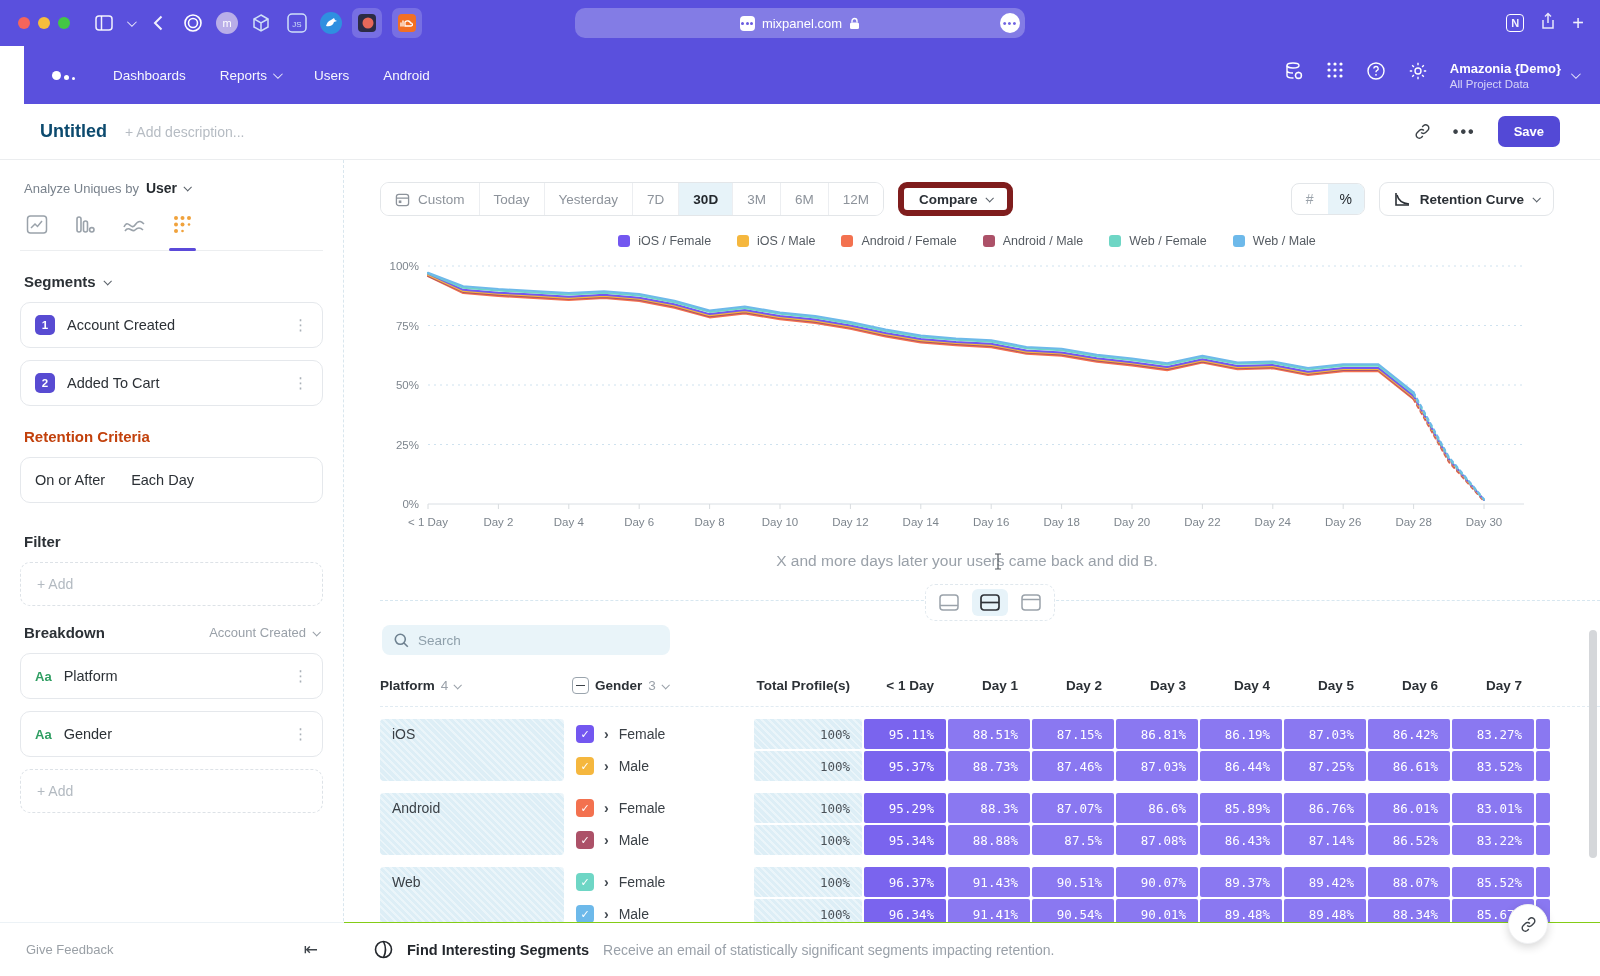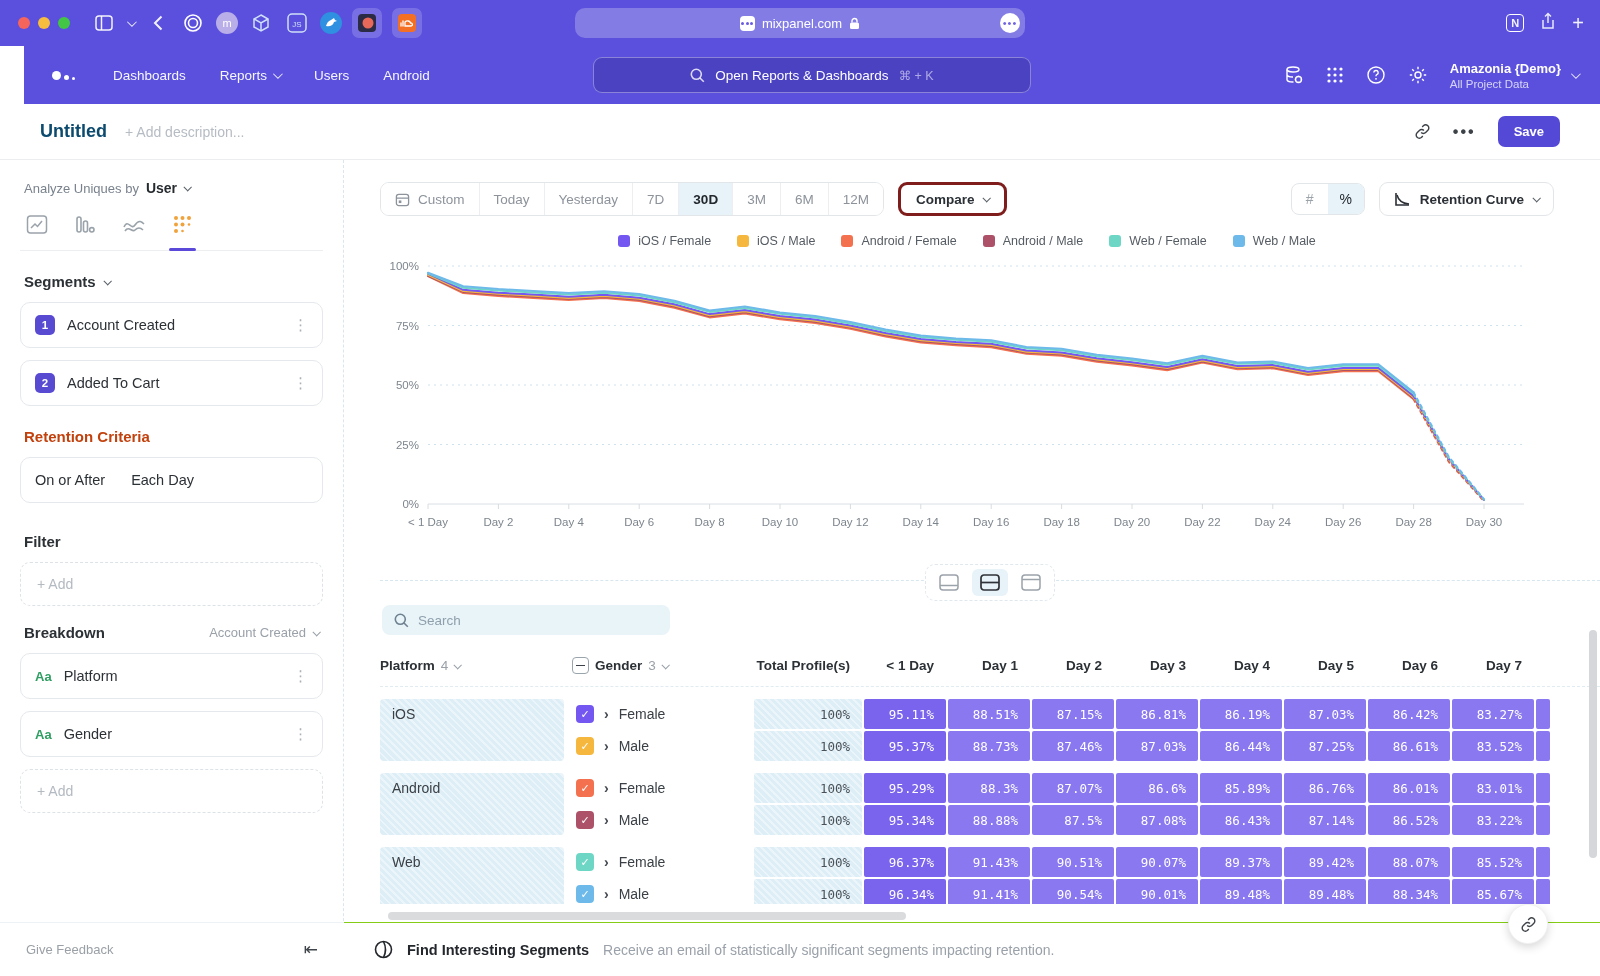--- a/index.html
+++ b/index.html
@@ -21,21 +21,21 @@
   .notion-box { width:18px; height:18px; border:1.6px solid #fff; border-radius:4px; font-size:11px; font-weight:bold; display:flex; align-items:center; justify-content:center; }
 
   
   .appnav { height:58px; background:#5a50dd; display:flex; align-items:center; position:relative; padding:0 28px;margin-left:24px; }
   .mp-logo { display:flex; align-items:flex-end; gap:3px; margin-right:38px; }
   .mp-logo i { background:#fff; border-radius:50%; display:block; }
   .navlink { color:rgba(255,255,255,.95); font-size:13.5px; margin-right:34px; display:flex; align-items:center; gap:6px; cursor:pointer; }
   .chev-w { width:7px; height:7px; border-right:1.5px solid rgba(255,255,255,.85); border-bottom:1.5px solid rgba(255,255,255,.85); transform:rotate(45deg) translateY(-2px); }
   .nav-search { position:absolute; left:50%; transform:translateX(-50%); width:438px; height:36px; border-radius:9px; background:rgba(10,5,70,.18); border:1px solid rgba(255,255,255,.35); display:flex; align-items:center; justify-content:center; gap:10px; color:#fff; font-size:13.5px; cursor:pointer; }
   .nav-search .shortcut { color:rgba(255,255,255,.55); font-size:12.5px; }
-  .nav-right { position:absolute; right:22px; display:flex; align-items:center; gap:22px; color:rgba(255,255,255,.95); }
+  .nav-right { position:absolute; right:22px; display:flex; align-items:flex-start; gap:22px; color:rgba(255,255,255,.95); }
   .org { display:flex; align-items:center; gap:10px; cursor:pointer; }
   .org-name { font-size:13px; font-weight:bold; color:#fff; }
   .org-sub { font-size:11.5px; color:rgba(255,255,255,.75); margin-top:2px; }
 
   
   .titlebar { height:56px; border-bottom:1px solid #ebedef; display:flex; align-items:center; padding:0 40px; position:relative; background:#fff; }
   .doc-title { font-size:18px; font-weight:bold; color:#0c4a6e; margin-right:18px; }
   .doc-desc { font-size:14px; color:#b6bcc3; }
   .title-actions { position:absolute; right:40px; display:flex; align-items:center; gap:22px; }
   .icon-btn { color:#3c4248; display:flex; align-items:center; cursor:pointer; }
@@ -67,21 +67,21 @@
   .sidebar-footer { position:absolute; left:0; bottom:0; width:344px; height:54px; border-top:1px solid #ecf2f6; display:flex; align-items:center; justify-content:space-between; padding:0 26px; background:#fff; }
   .give-feedback { font-size:13px; color:#9aa0a6; cursor:pointer; }
   .collapse-ic { font-size:17px; color:#3f454b; cursor:pointer; }
 
   
   .toolbar { display:flex; align-items:center; margin-top:22px; padding-right:46px; }
   .range-group { display:flex; border:1px solid #e3e6e9; border-radius:9px; overflow:hidden; height:34px; }
   .range-btn { display:flex; align-items:center; gap:8px; padding:0 14px; font-size:13.5px; color:#8d939b; border-right:1px solid #eceef1; cursor:pointer; background:#fff; }
   .range-btn:last-child { border-right:none; }
   .range-btn.active { background:#e7f3f9; color:#23282d; font-weight:bold; }
-  .compare-btn { margin-left:14px; border:3px solid #7f1d1d; border-radius:9px; height:34px; display:flex; align-items:center; gap:9px; padding:0 15px; font-size:13.5px; font-weight:bold; color:#2b3036; cursor:pointer; }
+  .compare-btn { margin-left:14px; border:6px solid #7f1d1d; border-radius:9px; height:34px; display:flex; align-items:center; gap:9px; padding:0 15px; font-size:13.5px; font-weight:bold; color:#2b3036; cursor:pointer; }
   .toolbar-right { margin-left:auto; display:flex; align-items:center; gap:14px; }
   .numfmt { display:flex; border:1px solid #e3e6e9; border-radius:8px; overflow:hidden; height:32px; }
   .numfmt .opt { width:36px; display:flex; align-items:center; justify-content:center; font-size:14px; color:#9aa2aa; cursor:pointer; }
   .numfmt .opt.active { background:#e7f3f9; color:#23282d; }
   .charttype-btn { border:1px solid #e3e6e9; border-radius:9px; height:34px; display:flex; align-items:center; gap:9px; padding:0 14px; font-size:13.5px; font-weight:bold; color:#2b3036; cursor:pointer; }
 
   
   .legend { display:flex; justify-content:center; gap:26px; margin-top:18px; padding-right:46px; }
   .legend-item { display:flex; align-items:center; gap:8px; font-size:12.5px; color:#565c63; cursor:pointer; }
   .legend-swatch { width:12px; height:12px; border-radius:3px; }
@@ -225,28 +225,20 @@
   <span class="navlink">
       <span>Reports</span>
       <span class="chev-w"></span>
     </span>
   <span class="navlink">
       <span>Users</span>
     </span>
   <span class="navlink">
       <span>Android</span>
     </span>
-  <div class="nav-search">
-    <svg width="15" height="15" viewBox="0 0 15 15" fill="none" stroke="rgba(255,255,255,.8)" stroke-width="1.6">
-        <circle cx="6.3" cy="6.3" r="5"></circle>
-        <path d="m10 10 3.8 3.8"></path>
-      </svg>
-    <span>Open Reports &amp; Dashboards</span>
-    <span class="shortcut">⌘ + K</span>
-  </div>
   <div class="nav-right">
     <span class="icon-btn" style="color:#fff">
       <svg width="20" height="20" viewBox="0 0 20 20" fill="none" stroke="#fff" stroke-width="1.4">
           <ellipse cx="9" cy="4.5" rx="6" ry="2.5"></ellipse>
           <path d="M3 4.5v5c0 1.4 2.7 2.5 6 2.5M3 9.5v5c0 1.4 2.7 2.5 6 2.5h.5"></path>
           <circle cx="14.5" cy="14.5" r="3"></circle>
           <path d="M14.5 10.8v1M14.5 16.7v1M10.8 14.5h1M16.7 14.5h1"></path>
         </svg>
     </span>
     <span class="icon-btn" style="color:#fff">
@@ -527,20 +519,26 @@
           <polyline points="1033.6,144.1 1068.8,206.7 1104.0,246.7" fill="none" stroke="#ac5168" stroke-width="2" stroke-dasharray="3 4" stroke-linecap="round"></polyline>
           <polyline points="48.0,20.8 83.2,37.0 118.4,39.8 153.6,41.8 188.8,43.9 224.0,42.0 259.2,44.8 294.4,51.5 329.6,61.3 364.8,57.2 400.0,63.2 435.2,66.7 470.4,72.7 505.6,80.3 540.8,86.3 576.0,89.1 611.2,91.0 646.4,97.7 681.6,99.6 716.8,105.5 752.0,109.3 787.2,114.1 822.4,106.5 857.6,113.2 892.8,112.2 928.0,118.9 963.2,115.1 998.4,115.1 1033.6,143.1" fill="none" stroke="#f5b73e" stroke-width="2" stroke-linejoin="round" stroke-linecap="round"></polyline>
           <polyline points="1033.6,143.1 1068.8,205.7 1104.0,246.2" fill="none" stroke="#f5b73e" stroke-width="2" stroke-dasharray="3 4" stroke-linecap="round"></polyline>
           <polyline points="48.0,19.6 83.2,35.8 118.4,38.7 153.6,40.6 188.8,42.7 224.0,40.8 259.2,43.7 294.4,50.3 329.6,60.1 364.8,56.0 400.0,62.0 435.2,65.6 470.4,71.5 505.6,79.1 540.8,85.1 576.0,87.9 611.2,89.8 646.4,96.5 681.6,98.4 716.8,104.3 752.0,108.2 787.2,112.9 822.4,105.3 857.6,112.0 892.8,111.0 928.0,117.7 963.2,113.9 998.4,113.9 1033.6,141.9" fill="none" stroke="#7357f0" stroke-width="2" stroke-linejoin="round" stroke-linecap="round"></polyline>
           <polyline points="1033.6,141.9 1068.8,205.0 1104.0,246.0" fill="none" stroke="#7357f0" stroke-width="2" stroke-dasharray="3 4" stroke-linecap="round"></polyline>
           <polyline points="48.0,19.4 83.2,33.7 118.4,36.5 153.6,38.4 188.8,40.6 224.0,38.7 259.2,41.5 294.4,48.2 329.6,57.9 364.8,53.9 400.0,59.8 435.2,63.4 470.4,69.4 505.6,77.0 540.8,82.9 576.0,85.8 611.2,87.7 646.4,94.3 681.6,96.3 716.8,102.2 752.0,106.0 787.2,110.8 822.4,103.2 857.6,109.8 892.8,108.9 928.0,115.5 963.2,111.7 998.4,111.7 1033.6,139.8" fill="none" stroke="#6ed6c5" stroke-width="2" stroke-linejoin="round" stroke-linecap="round"></polyline>
           <polyline points="1033.6,139.8 1068.8,204.1 1104.0,245.7" fill="none" stroke="#6ed6c5" stroke-width="2" stroke-dasharray="3 4" stroke-linecap="round"></polyline>
           <polyline points="48.0,18.7 83.2,32.2 118.4,35.1 153.6,37.0 188.8,39.1 224.0,37.2 259.2,40.1 294.4,46.7 329.6,56.5 364.8,52.5 400.0,58.4 435.2,62.0 470.4,67.9 505.6,75.5 540.8,81.5 576.0,84.4 611.2,86.3 646.4,92.9 681.6,94.8 716.8,100.8 752.0,104.6 787.2,109.3 822.4,101.7 857.6,108.4 892.8,107.4 928.0,114.1 963.2,110.3 998.4,110.3 1033.6,138.4" fill="none" stroke="#6db9ea" stroke-width="2" stroke-linejoin="round" stroke-linecap="round"></polyline>
           <polyline points="1033.6,138.4 1068.8,202.9 1104.0,245.2" fill="none" stroke="#6db9ea" stroke-width="2" stroke-dasharray="3 4" stroke-linecap="round"></polyline>
         </svg></div>
+    <div class="caption">
+      <span>X and more days later your users came back and did B.</span>
+      <svg class="ibeam" width="8" height="17" viewBox="0 0 8 17" stroke="#555b61" stroke-width="1.2" fill="none">
+          <path d="M1 1h6M4 1v15M1 16h6"></path>
+        </svg>
+    </div>
 
     <div class="split-divider">
       <div class="split-toggles">
         <span class="stog">
           <svg width="20" height="17" viewBox="0 0 20 17" fill="none" stroke="currentColor" stroke-width="1.5">
               <rect x="1" y="1" width="18" height="15" rx="3"></rect>
               <path d="M1 11.5h18"></path>
             </svg>
         </span>
         <span class="stog active">

